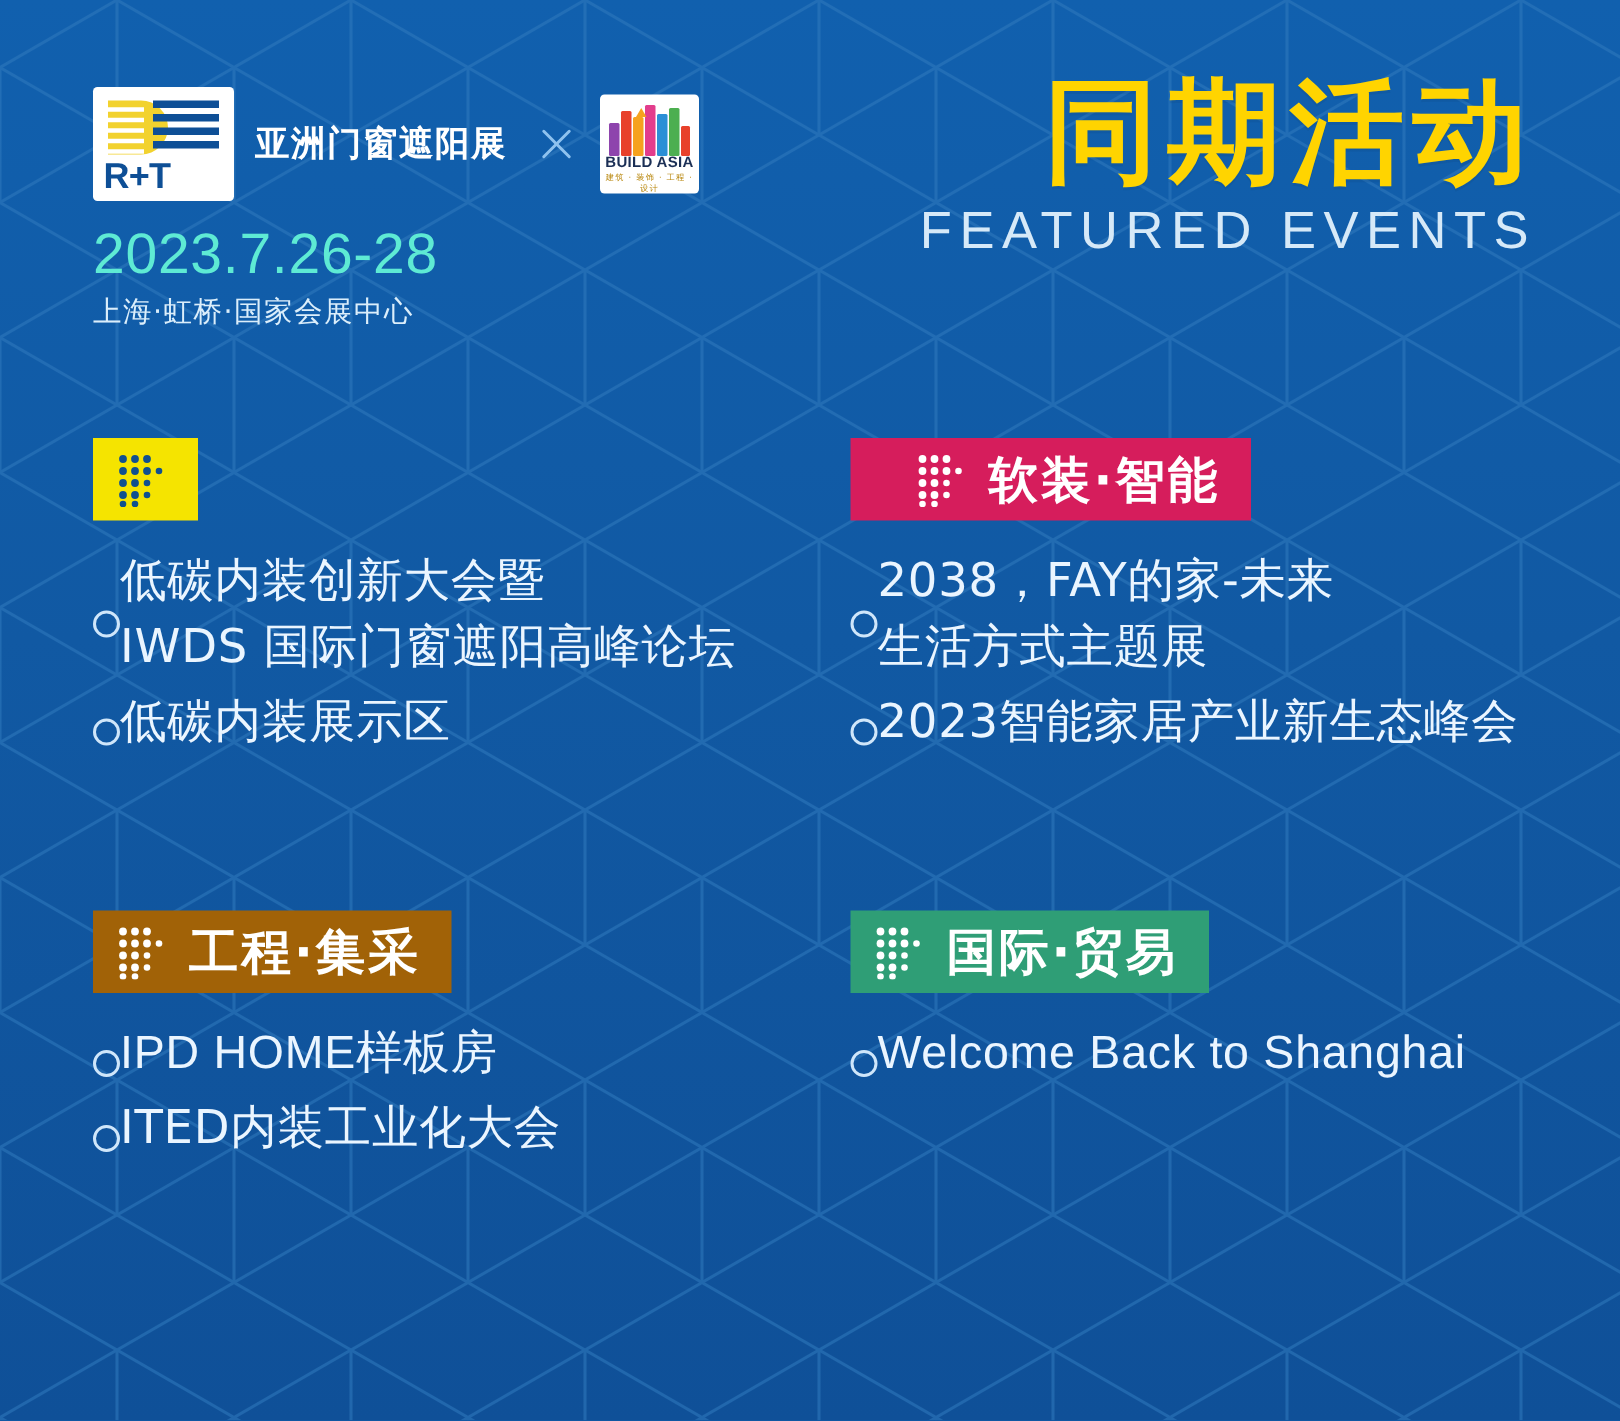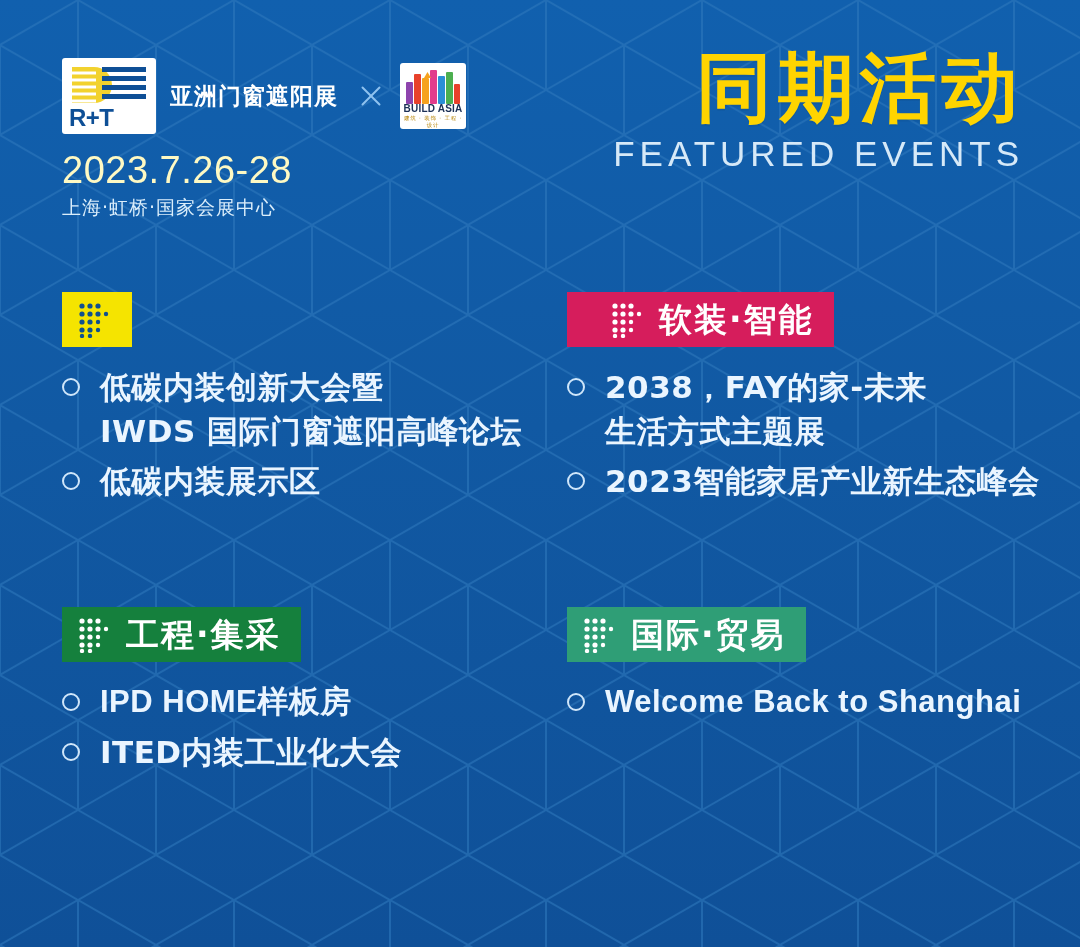--- a/index.html
+++ b/index.html
@@ -72,21 +72,21 @@
     position:absolute; left:0; right:0; top:40px; text-align:center;
     font-size:10px; font-weight:700; color:#1b2f55; letter-spacing:0.2px;
   }
   .ba-logo .ba-sub{
     position:absolute; left:0; right:0; top:52px; text-align:center;
     font-size:5.5px; color:#b8860b; letter-spacing:0.8px;
     font-family:"DejaVu Sans",sans-serif;
   }
 
   .date-line{
-    margin-top:16px; color:#fef9c3; font-size:38px; font-weight:400;
+    margin-top:16px; color:#5eead4; font-size:38px; font-weight:400;
     letter-spacing:0.5px; line-height:1.08;
   }
   .venue-line{
     margin-top:4px; color:#dbeefb; font-size:19px; letter-spacing:1px;
     font-family:"DejaVu Sans",sans-serif;
   }
 
   
   .title-block{
     position:absolute; right:56px; top:48px; text-align:right;
@@ -116,32 +116,31 @@
   }
   .badge .badge-label{
     font-size:33px; font-weight:700; letter-spacing:2px;
     font-family:"DejaVu Sans",sans-serif; line-height:1;
     white-space:nowrap;
   }
   .badge.yellow{ background:#f5e400; }
   .badge.yellow .badge-label{ color:#10508f; }
   .badge.pink{ background:#d61d5c;padding-left:44px; }
   .badge.pink .badge-label{ color:#ffffff; }
-  .badge.blue{ background:#15803d; }
+  .badge.blue{ background:#a16207; }
   .badge.blue .badge-label{ color:#ffffff; }
   .badge.green{ background:#2f9e76; }
   .badge.green .badge-label{ color:#ffffff; }
 
   .dotmx{ width:34px; height:36px; flex:none; display:block; }
 
   .list{ margin-top:18px; }
   .item{
-    display:flex; align-items:flex-start; gap:20px;
+    display:flex; align-items:center; gap:0;
     margin-bottom:6px;
-    font-weight:bold;
   }
   .bullet{
     flex:none; width:18px; height:18px; border-radius:50%;
     border:2px solid #cfe6fa; margin-top:13px;
   }
   .item-text{
     color:#eaf5ff; font-size:31px; line-height:1.42;
     font-family:"DejaVu Sans",sans-serif; letter-spacing:0.5px;
     white-space:pre-line;
   }

